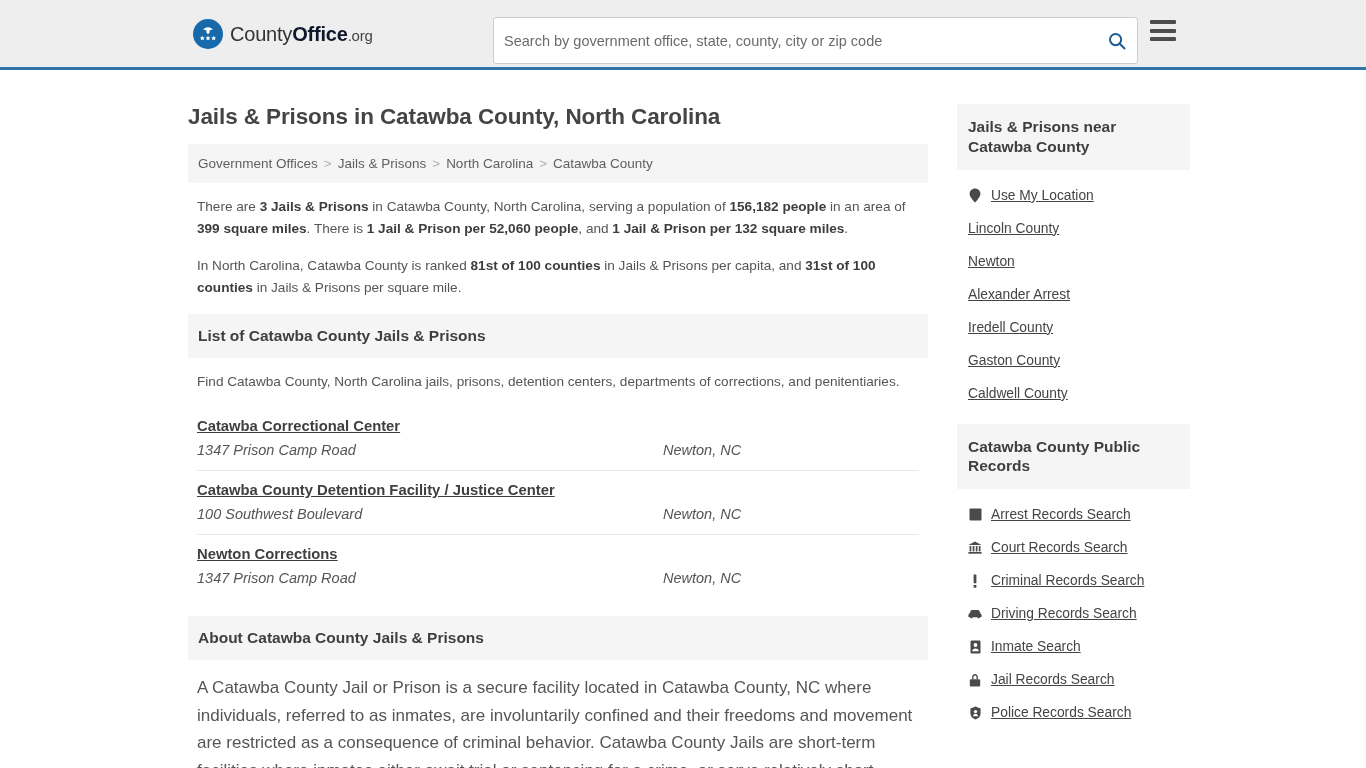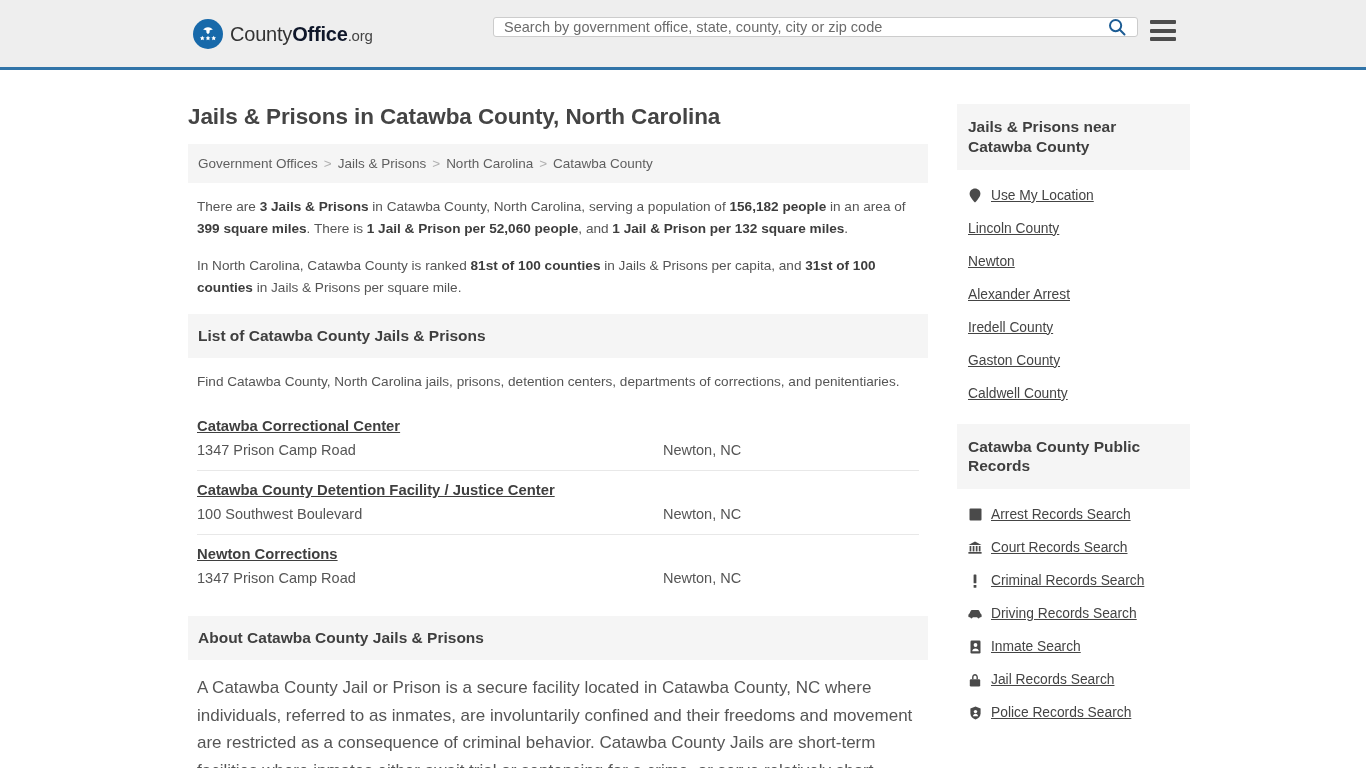--- a/index.html
+++ b/index.html
@@ -36,21 +36,21 @@
   .logo-text {
     font-size: 20px; color: #333333; letter-spacing: -0.2px;
     white-space: nowrap; font-weight: 400;
   }
   .logo-text .b { color: #0f172a; font-weight: 700; }
   .logo-text .org { font-size: 15px; color: #444; }
 
   .search-wrap {
     position: absolute;
     left: 493px; top: 17px;
-    width: 645px; height: 20px;
+    width: 645px; height: 47px;
     background: #ffffff;
     border: 1px solid #cccccc;
     border-radius: 3px;
     display: flex; align-items: center;
   }
   .search-input {
     flex: 1 1 auto;
     border: 0; outline: 0;
     height: 28px;
     padding: 0 10px;
@@ -146,21 +146,21 @@
   .fac-row:last-child { border-bottom: 0; }
   .fac-name {
     display: inline-block;
     font-size: 14.8px;
     font-weight: bold;
     color: #3f3f3f;
     text-decoration: underline;
     cursor: pointer;
     margin-bottom: 8px;
   }
-  .fac-line { display: flex; }
+  .fac-line { display: flex; font-style: italic; }
   .fac-addr {
     font-size: 14.5px;
     color: #555555;
     width: 466px;
     flex: 0 0 466px;
   }
   .fac-city { font-size: 14.5px; color: #555555; }
 
   
   .about-body {

